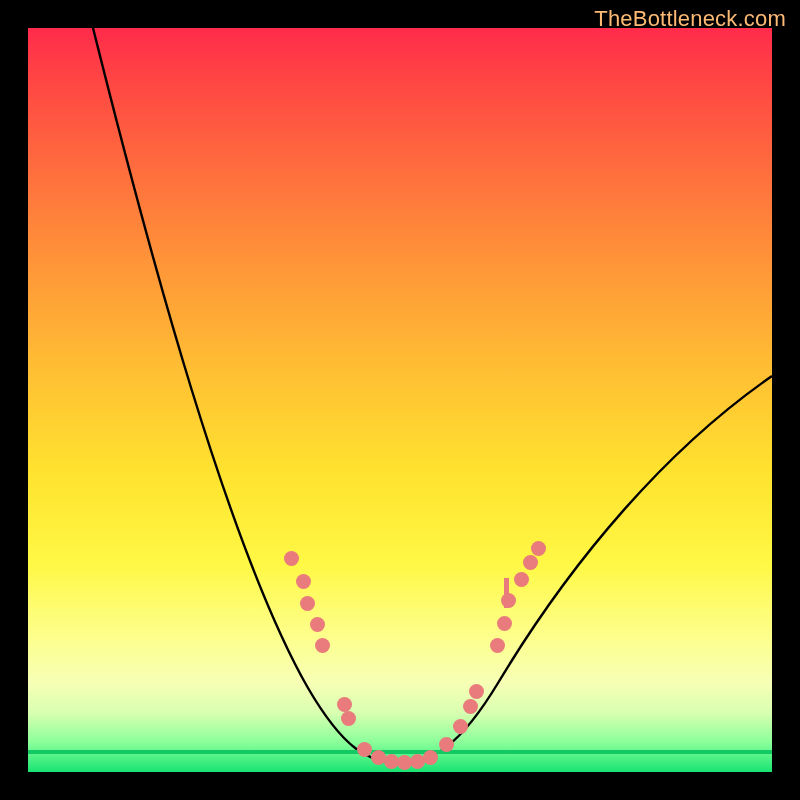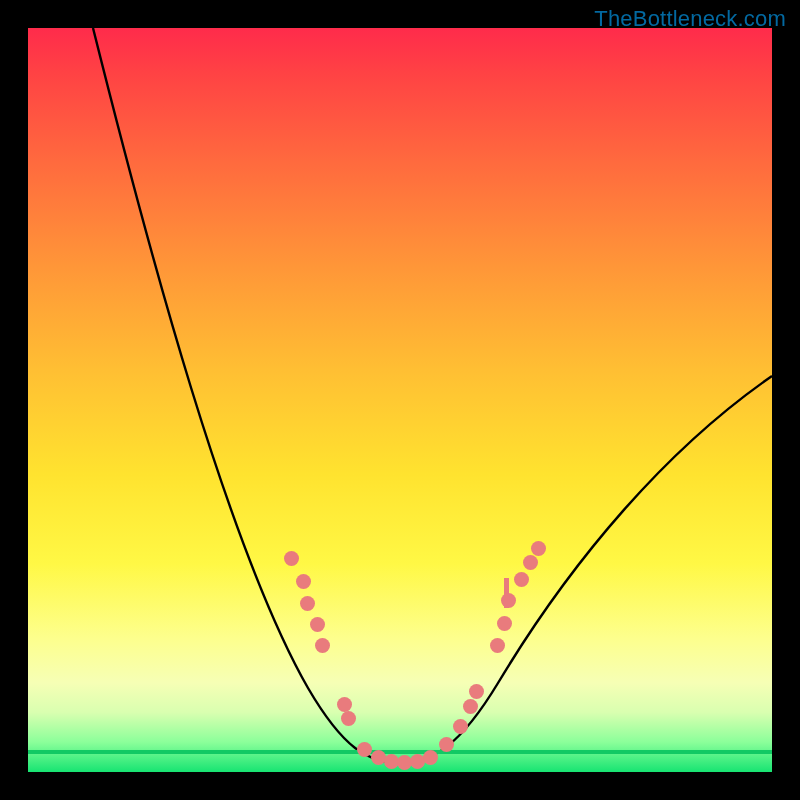--- a/index.html
+++ b/index.html
@@ -29,21 +29,21 @@
       #f6ffb5 88%,
       #d9ffb0 92%,
       #8bff9a 96%,
       #17e472 100%
     );
   }
   .watermark {
     position: absolute;
     top: 6px;
     right: 14px;
-    color: #0369a1;
+    color: #fdba74;
     font-size: 22px;
     font-weight: 500;
     letter-spacing: 0.2px;
     z-index: 30;
   }
   svg.curve {
     position: absolute;
     left: 0;
     top: 0;
     width: 744px;

